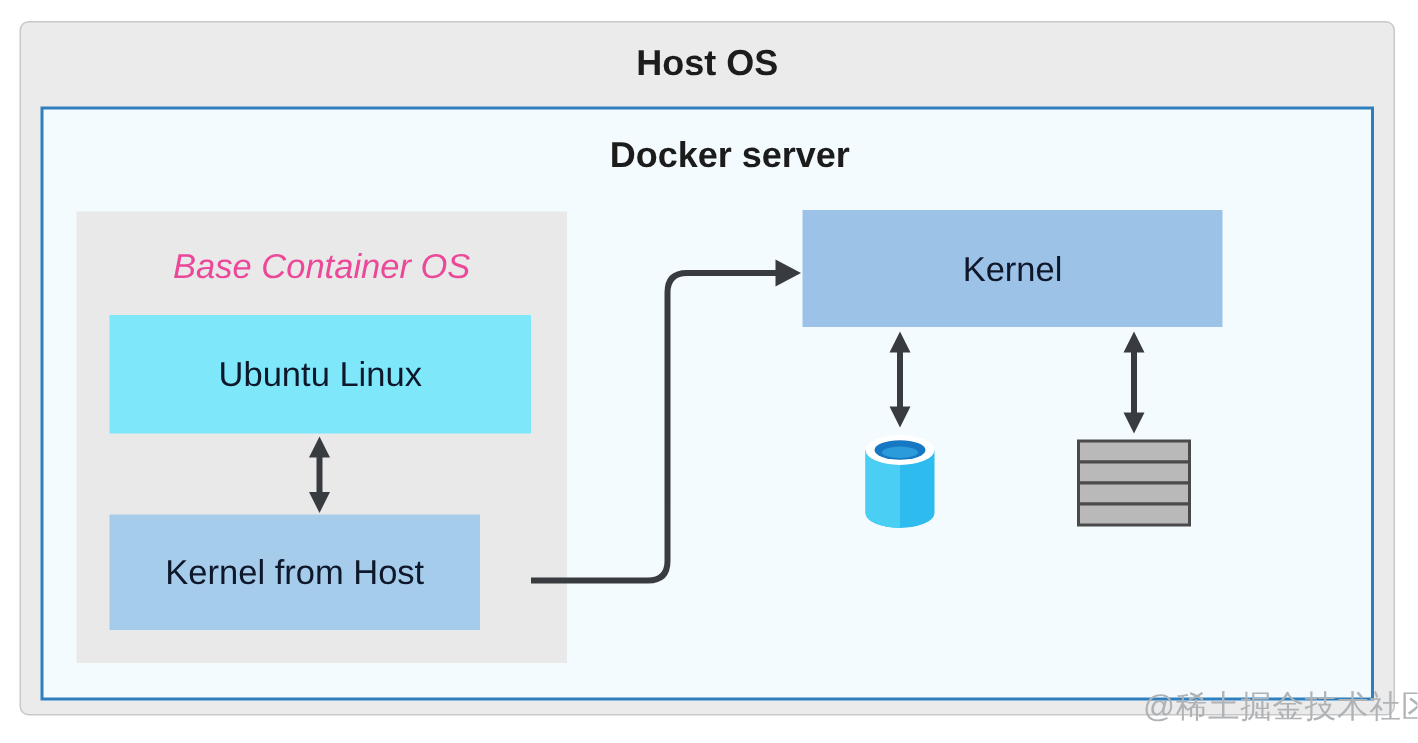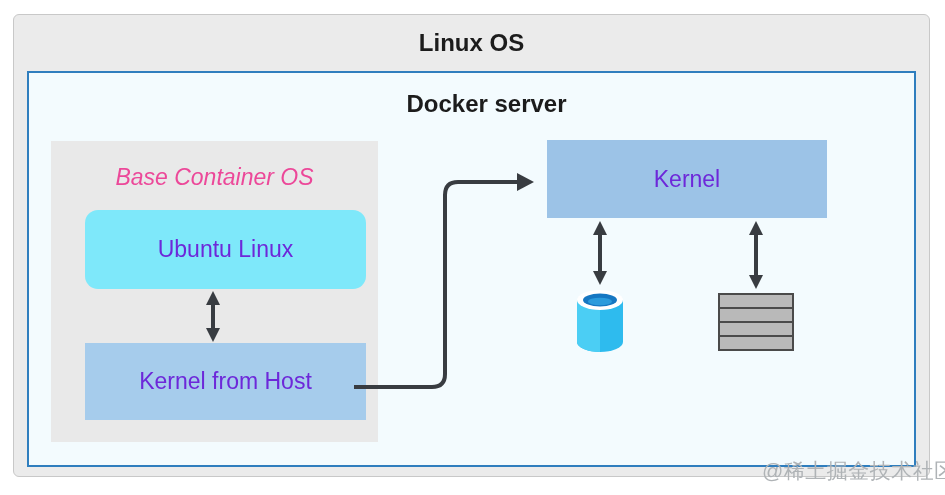--- a/index.html
+++ b/index.html
@@ -32,24 +32,24 @@
   .docker-title { left: 27px; width: 919px; top: 92px; }
 
   .base-title {
     position: absolute; left: 51px; width: 327px; top: 165px;
     text-align: center; font-style: italic; font-size: 23px; color: #ec4899;
     line-height: 1.1;
   }
 
   .node {
     position: absolute; display: flex; align-items: center; justify-content: center;
-    font-size: 23px; color: #6d28d9; margin-left: 12px;
+    font-size: 23px; color: #0f172a;
   }
-  .ubuntu-node { left: 73px; top: 210px; width: 281px; height: 79px; background: #7EE8FA; border-radius: 13px; }
-  .kfh-node    { left: 73px; top: 343px; width: 281px; height: 77px; background: #A6CCEC; }
+  .ubuntu-node { left: 73px; top: 210px; width: 281px; height: 79px; background: #7EE8FA; }
+  .kfh-node    { left: 73px; top: 343px; width: 247px; height: 77px; background: #A6CCEC; }
   .kernel-node { left: 535px; top: 140px; width: 280px; height: 78px; background: #9CC3E7; }
 
   .arrow-layer {
     position: absolute; inset: 0; width: 945px; height: 495px; pointer-events: none;
   }
 
   .icon-abs { position: absolute; }
   .cylinder-icon { left: 573px; top: 287px; }
   .stack-icon    { left: 717px; top: 292px; }
 
@@ -57,21 +57,21 @@
     position: absolute; left: 762px; top: 457px; z-index: 10;
     font-size: 21px; color: #AFB3B6; letter-spacing: 0.5px; white-space: nowrap;
   }
 </style>
 </head>
 <body>
 
 <div class="canvas">
 
   <div class="outer-box"></div>
-  <div class="title host-title">Linux OS</div>
+  <div class="title host-title">Host OS</div>
 
   <div class="inner-box"></div>
   <div class="title docker-title">Docker server</div>
 
   <div class="base-box"></div>
   <div class="base-title">Base Container OS</div>
 
   <div class="node ubuntu-node">
     <span>Ubuntu Linux</span>
   </div>

